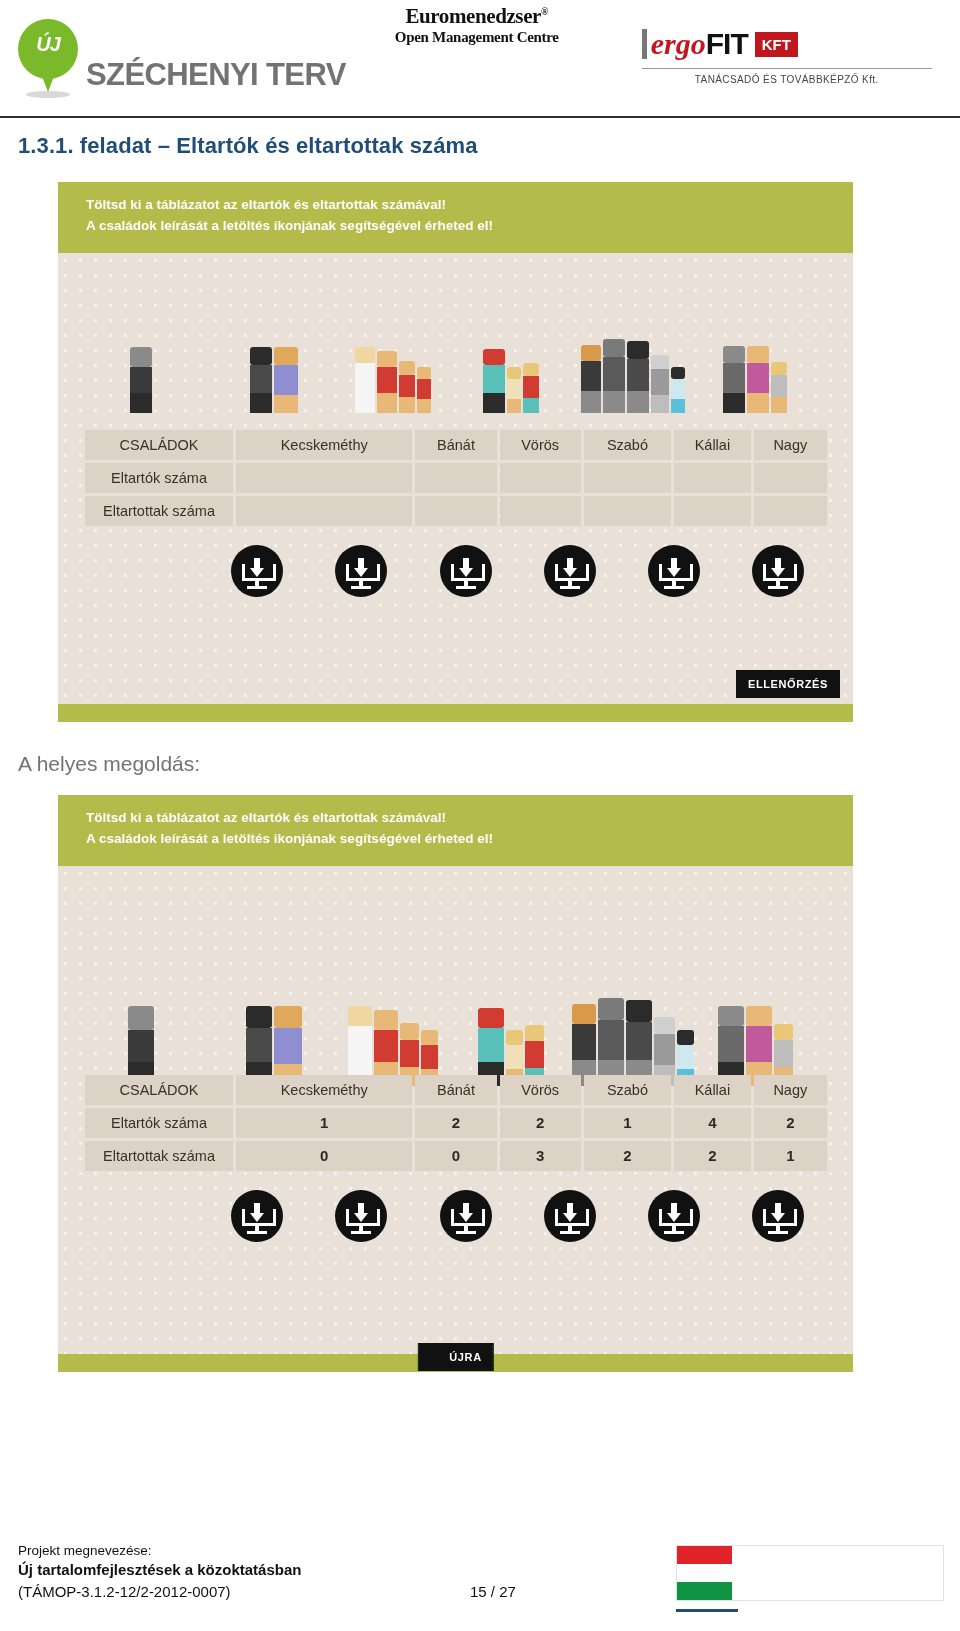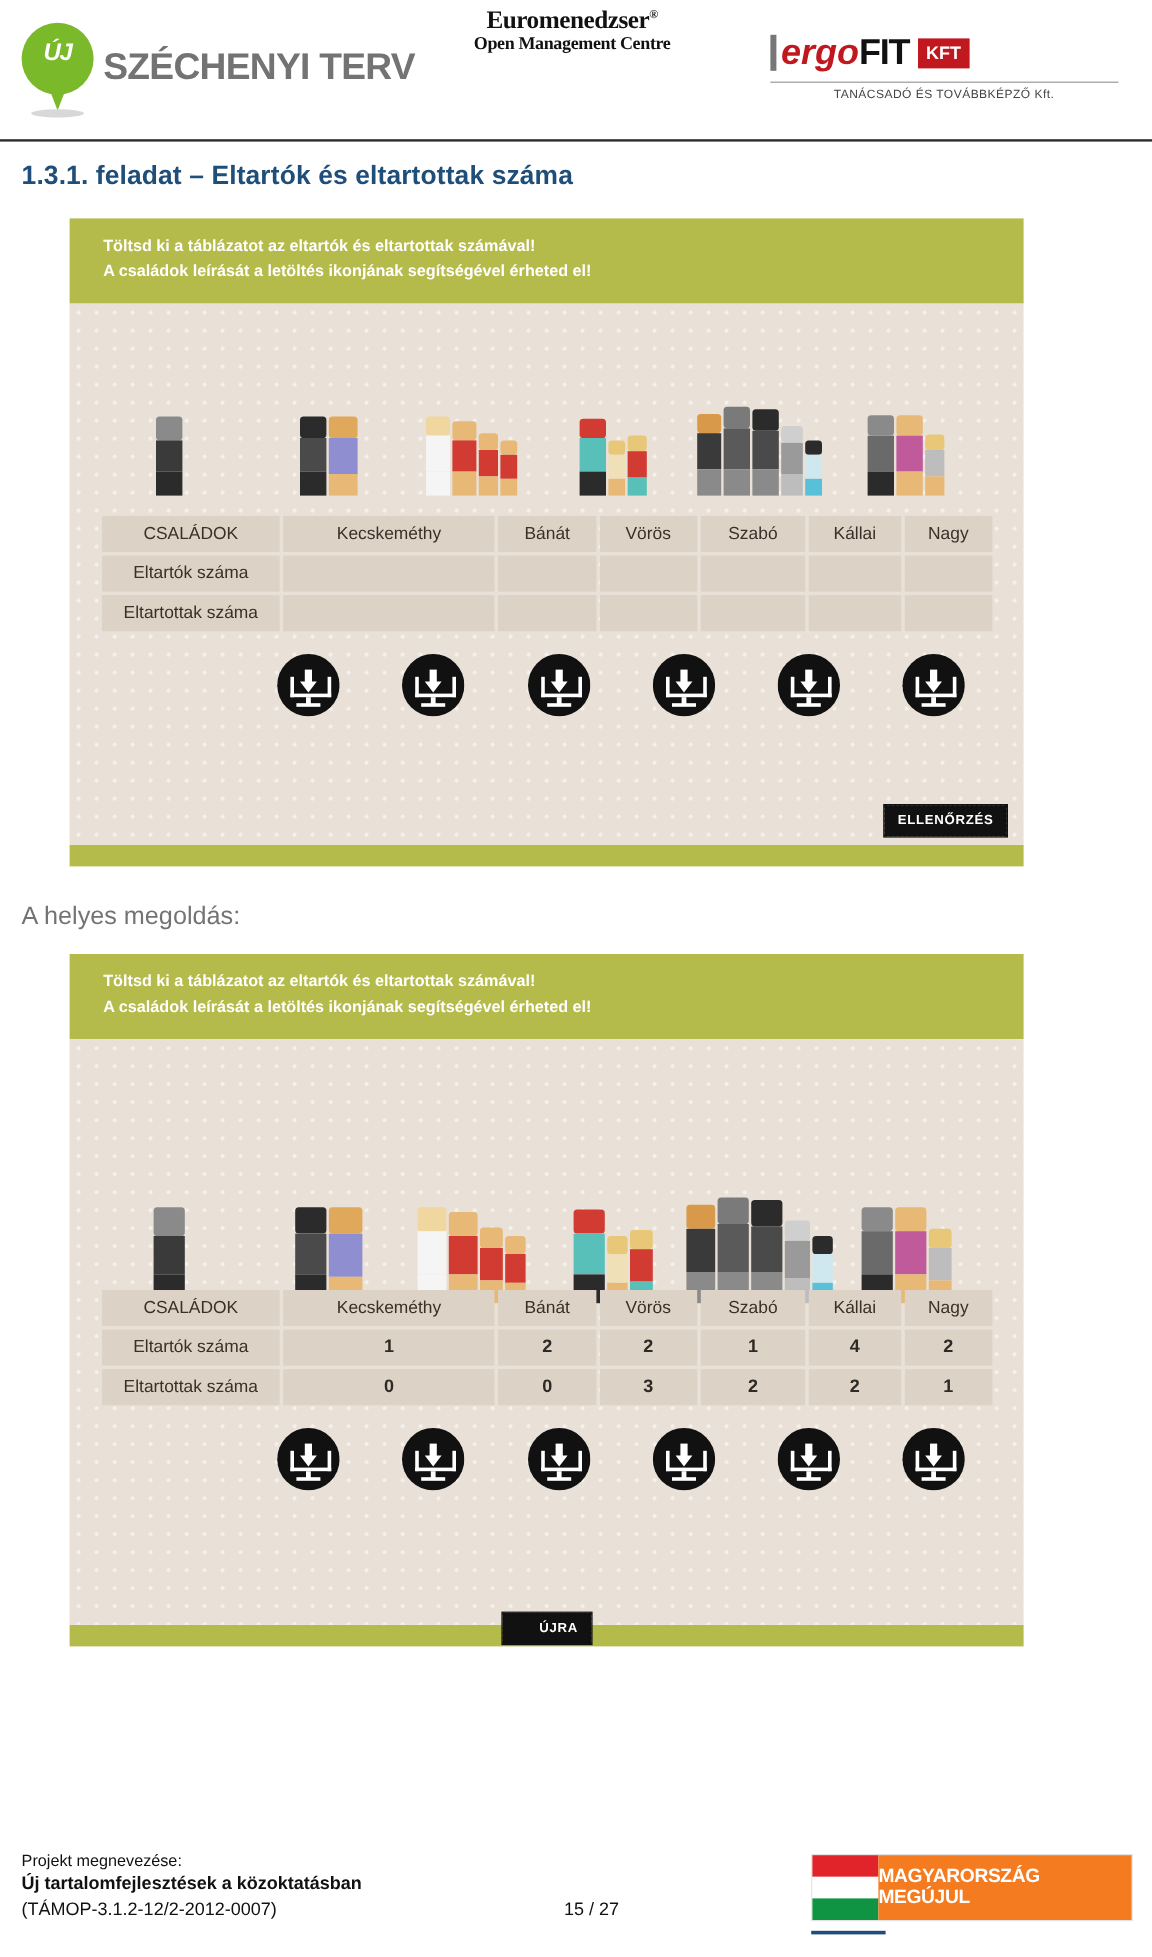--- a/index.html
+++ b/index.html
@@ -9,21 +9,21 @@
     font-family: "Liberation Sans", sans-serif;
     overflow: hidden;
   }
   .page { position: relative; width: 960px; height: 1631px; background: #fff; }
 
   
   .logo-bar {
     position: absolute; left: 0; top: 0; width: 960px; height: 112px;
     display: flex; align-items: center;
   }
-  .logo-szt { display: flex; align-items: center; margin-left: 18px; }
+  .logo-szt { display: flex; align-items: flex-end; margin-left: 18px; }
   .szt-pin { position: relative; width: 60px; height: 74px; }
   .szt-pin .ball {
     position: absolute; left: 0; top: 0; width: 60px; height: 60px;
     border-radius: 50%; background: #7ab929;
   }
   .szt-pin .tail {
     position: absolute; left: 20px; top: 47px; width: 0; height: 0;
     border-left: 10px solid transparent; border-right: 10px solid transparent;
     border-top: 26px solid #7ab929;
   }
@@ -48,21 +48,21 @@
   .em-top sup { font-size: 10px; }
   .em-mid { font-family: "Liberation Serif", serif; font-weight: bold;
             font-size: 56px; line-height: 54px; color: #111;
             -webkit-text-stroke: 1px #111; letter-spacing: -5px; }
   .em-bot { font-family: "Liberation Serif", serif; font-weight: bold;
             font-size: 15px; color: #111; letter-spacing: -0.3px; }
 
   .logo-ergo { position: relative; margin-left: 70px; width: 300px; }
   .ergo-row { display: flex; align-items: center; }
   .ergo-bar { width: 5px; height: 30px; background: #777; margin-right: 4px; }
-  .ergo-ergo { font-family: Liberation Sans, sans-serif; font-size: 30px;
+  .ergo-ergo { font-family: Liberation Serif, serif; font-size: 30px;
                font-style: italic; font-weight: bold; color: #c1181f; }
   .ergo-fit { font-size: 30px; font-weight: bold; color: #111; letter-spacing: -1px; }
   .ergo-kft { background: #c1181f; color: #fff; font-size: 15px; font-weight: bold;
               padding: 4px 7px; margin-left: 7px; }
   .ergo-line { height: 1px; background: #999; margin: 7px 0 5px 0; width: 290px; }
   .ergo-sub { font-size: 10px; color: #444; letter-spacing: 0.4px; text-align: center;
               width: 290px; }
 
   .header-rule {
     position: absolute; left: 0; top: 116px; width: 960px; height: 2px;
@@ -662,18 +662,17 @@
     <div class="f-line1">Projekt megnevezése:</div>
     <div class="f-line2">Új tartalomfejlesztések a közoktatásban</div>
     <div class="f-line3">(TÁMOP-3.1.2-12/2-2012-0007)</div>
     <div class="f-page">15 / 27</div>
     <div class="f-logo">
       <div class="f-flag">
         <i class="r"></i>
           <i class="w"></i>
           <i class="g"></i>
       </div>
-      <div class="f-orange">MAGYARORSZÁG MEGÚJUL</div>
     </div>
     <div class="f-blue"></div>
   </div>
 
 </div>
 
 </body></html>

